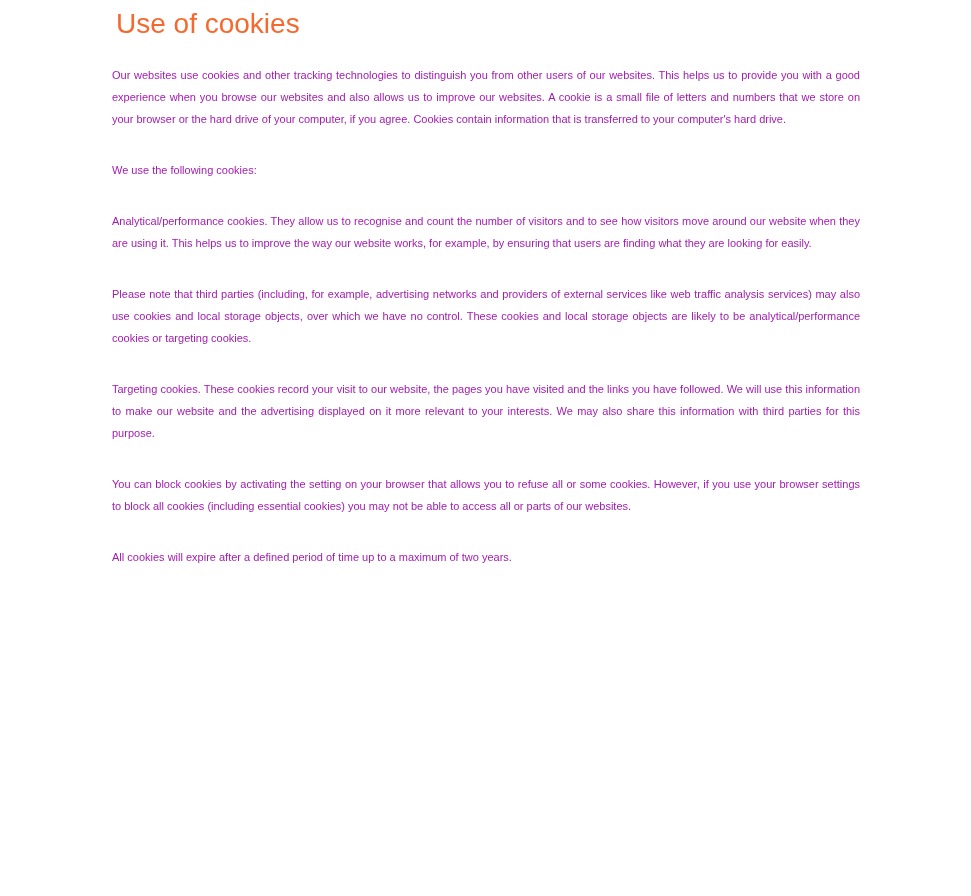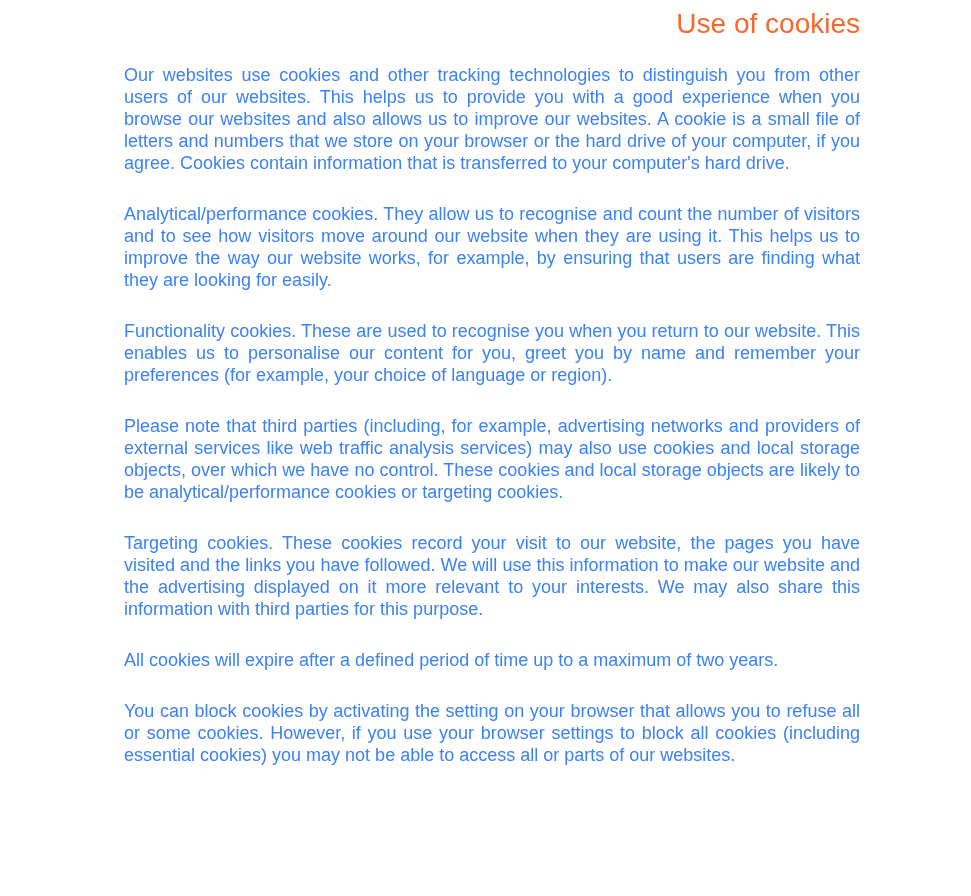--- a/index.html
+++ b/index.html
@@ -15,48 +15,47 @@
     overflow: hidden;
   }
   .doc {
     width: 748px;
     margin-left: 112px;
   }
   .doc-title {
     font-size: 28px;
     font-weight: normal;
     color: #F5692F;
-    margin: 7px 0 23px 12px;
+    margin: 7px 0 23px 4px;
     line-height: 1.2;
-    text-align: right;
   }
   .doc p {
-    font-size: 18px;
+    font-size: 11px;
     line-height: 22px;
-    color: #3b82f6;
+    color: #a21caf;
     text-align: justify;
-    margin: 0 0 29px 12px;
+    margin: 0 0 29px 0;
   }
 </style>
 </head>
 <body>
 
 <div class="page">
   <div class="doc">
     <h1 class="doc-title">Use of cookies</h1>
 
     <p>Our websites use cookies and other tracking technologies to distinguish you from other users of our websites. This helps us to provide you with a good experience when you browse our websites and also allows us to improve our websites. A cookie is a small file of letters and numbers that we store on your browser or the hard drive of your computer, if you agree. Cookies contain information that is transferred to your computer's hard drive.</p>
 
+    <p>We use the following cookies:</p>
 
     <p>Analytical/performance cookies. They allow us to recognise and count the number of visitors and to see how visitors move around our website when they are using it. This helps us to improve the way our website works, for example, by ensuring that users are finding what they are looking for easily.</p>
 
-    <p>Functionality cookies. These are used to recognise you when you return to our website. This enables us to personalise our content for you, greet you by name and remember your preferences (for example, your choice of language or region).</p>
 
     <p>Please note that third parties (including, for example, advertising networks and providers of external services like web traffic analysis services) may also use cookies and local storage objects, over which we have no control. These cookies and local storage objects are likely to be analytical/performance cookies or targeting cookies.</p>
 
     <p>Targeting cookies. These cookies record your visit to our website, the pages you have visited and the links you have followed. We will use this information to make our website and the advertising displayed on it more relevant to your interests. We may also share this information with third parties for this purpose.</p>
 
+    <p>You can block cookies by activating the setting on your browser that allows you to refuse all or some cookies. However, if you use your browser settings to block all cookies (including essential cookies) you may not be able to access all or parts of our websites.</p>
+
     <p>All cookies will expire after a defined period of time up to a maximum of two years.</p>
-
-    <p>You can block cookies by activating the setting on your browser that allows you to refuse all or some cookies. However, if you use your browser settings to block all cookies (including essential cookies) you may not be able to access all or parts of our websites.</p>
 
   </div>
 </div>
 
 </body></html>

